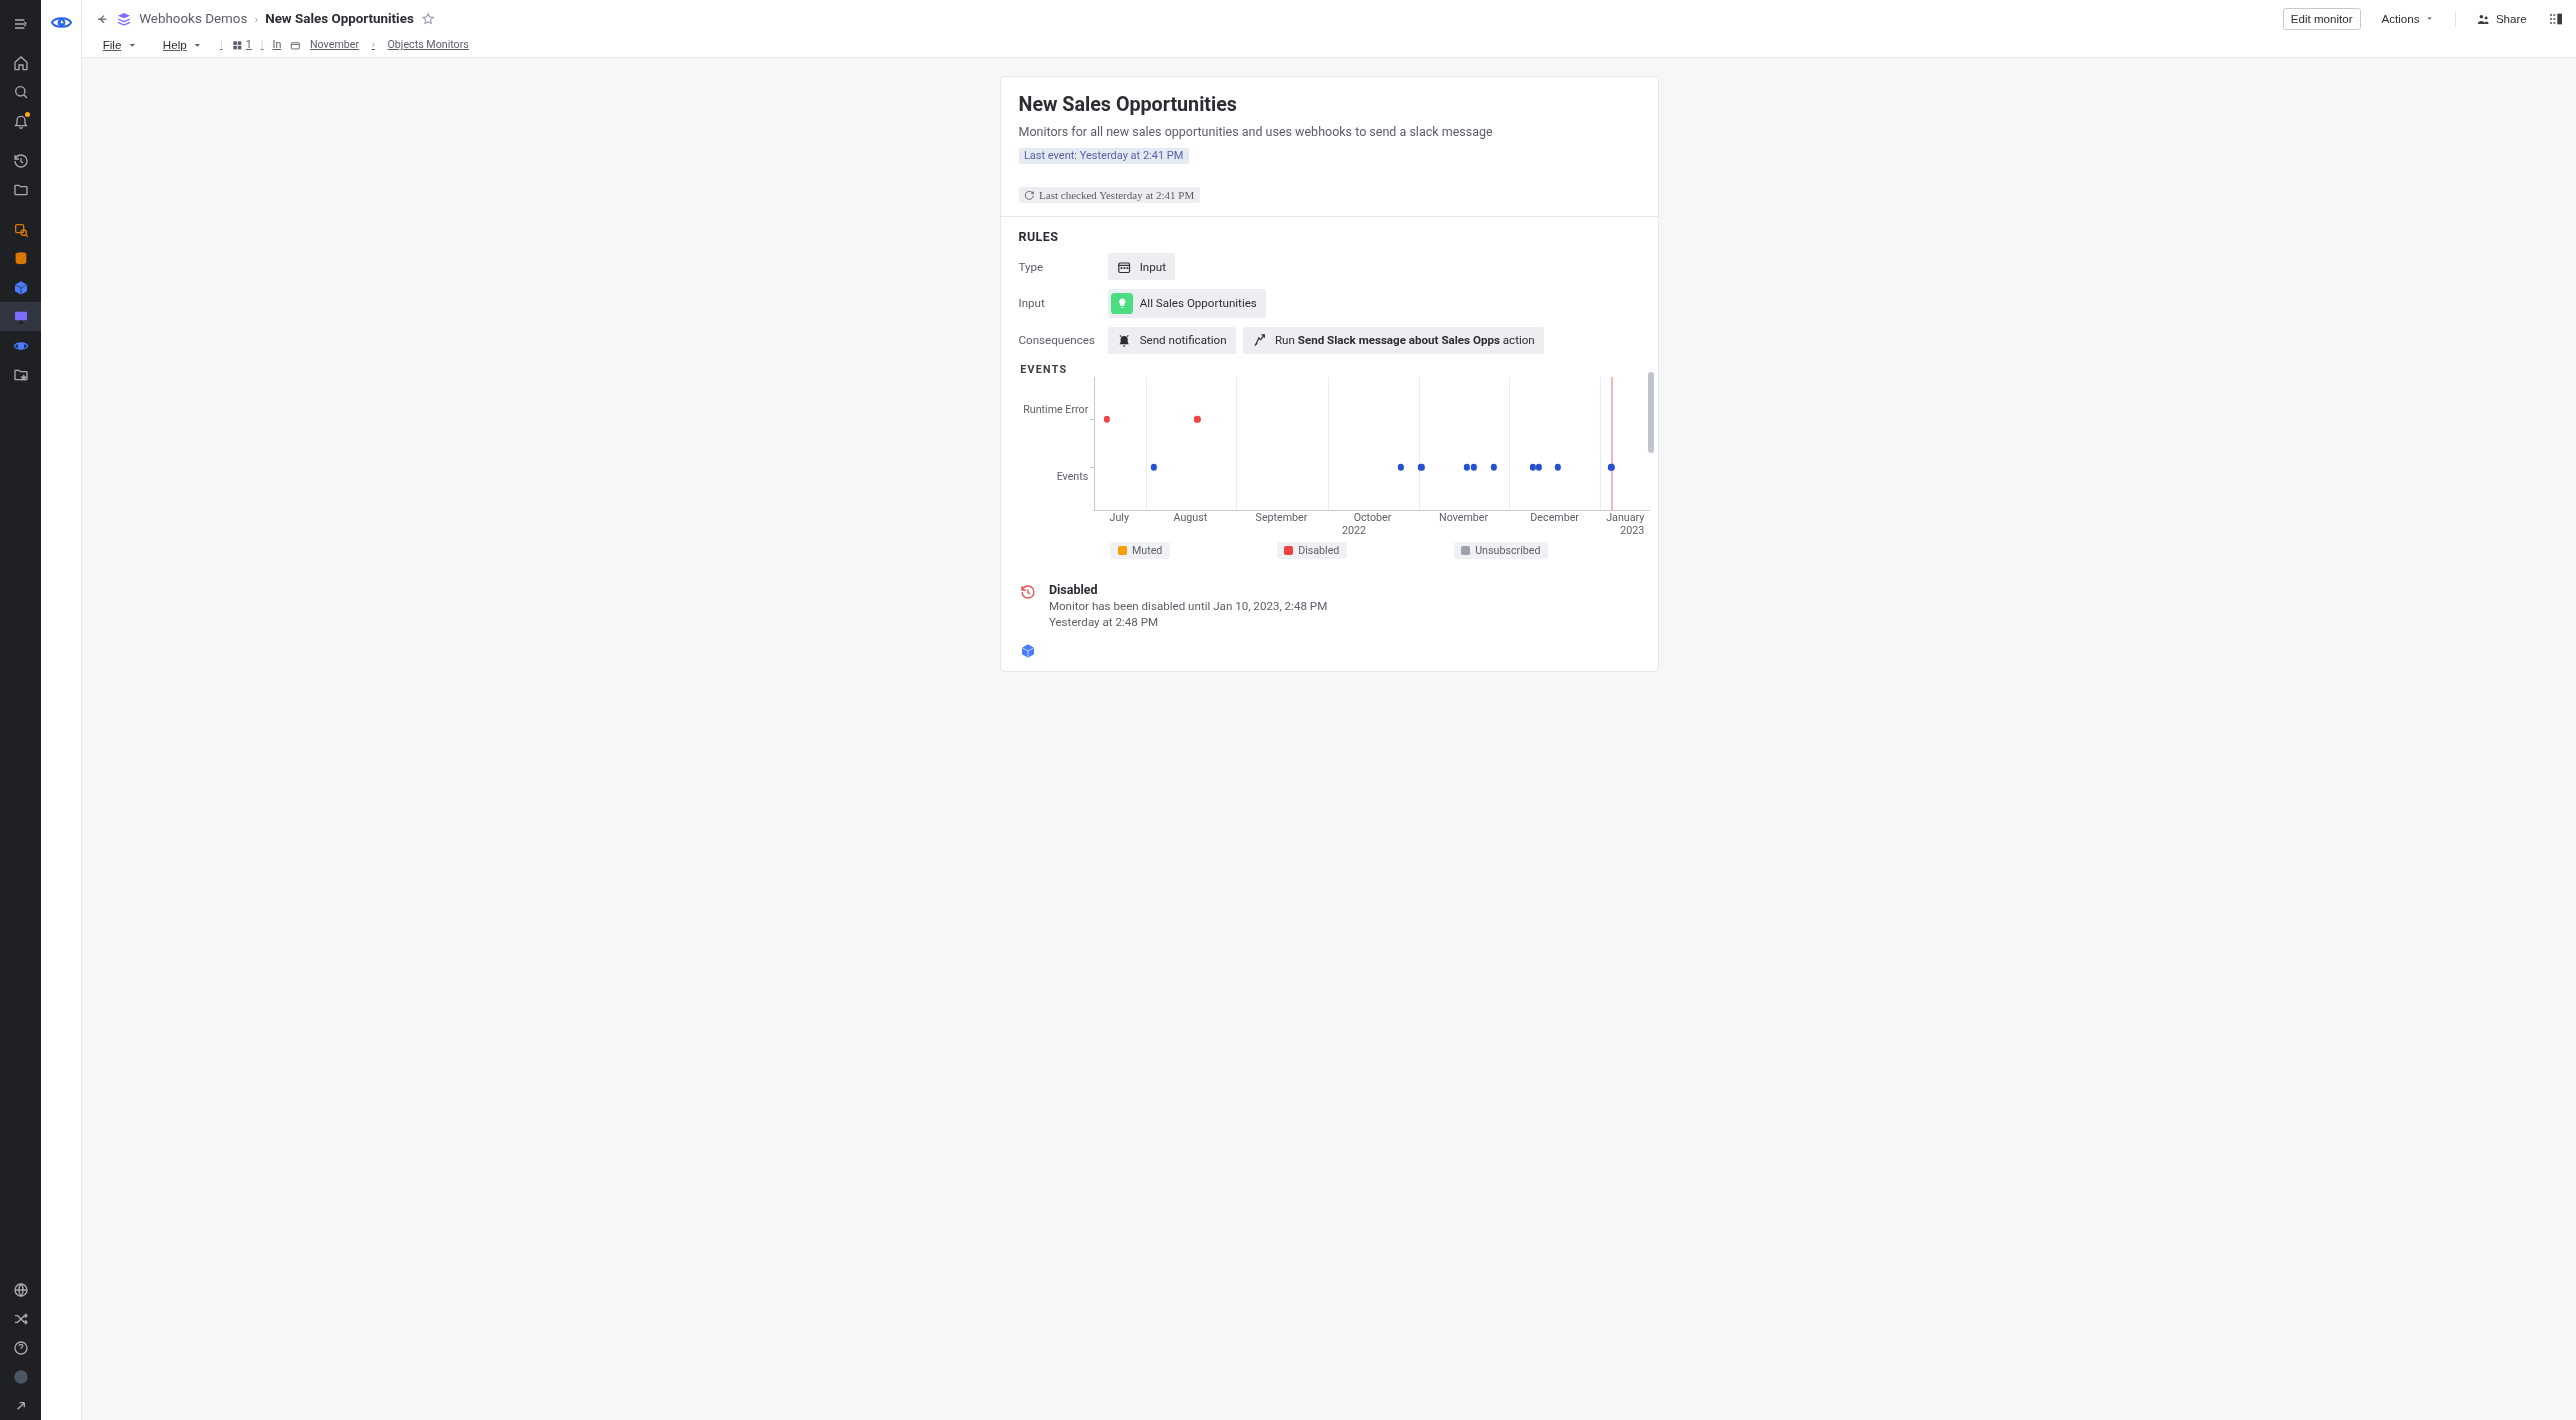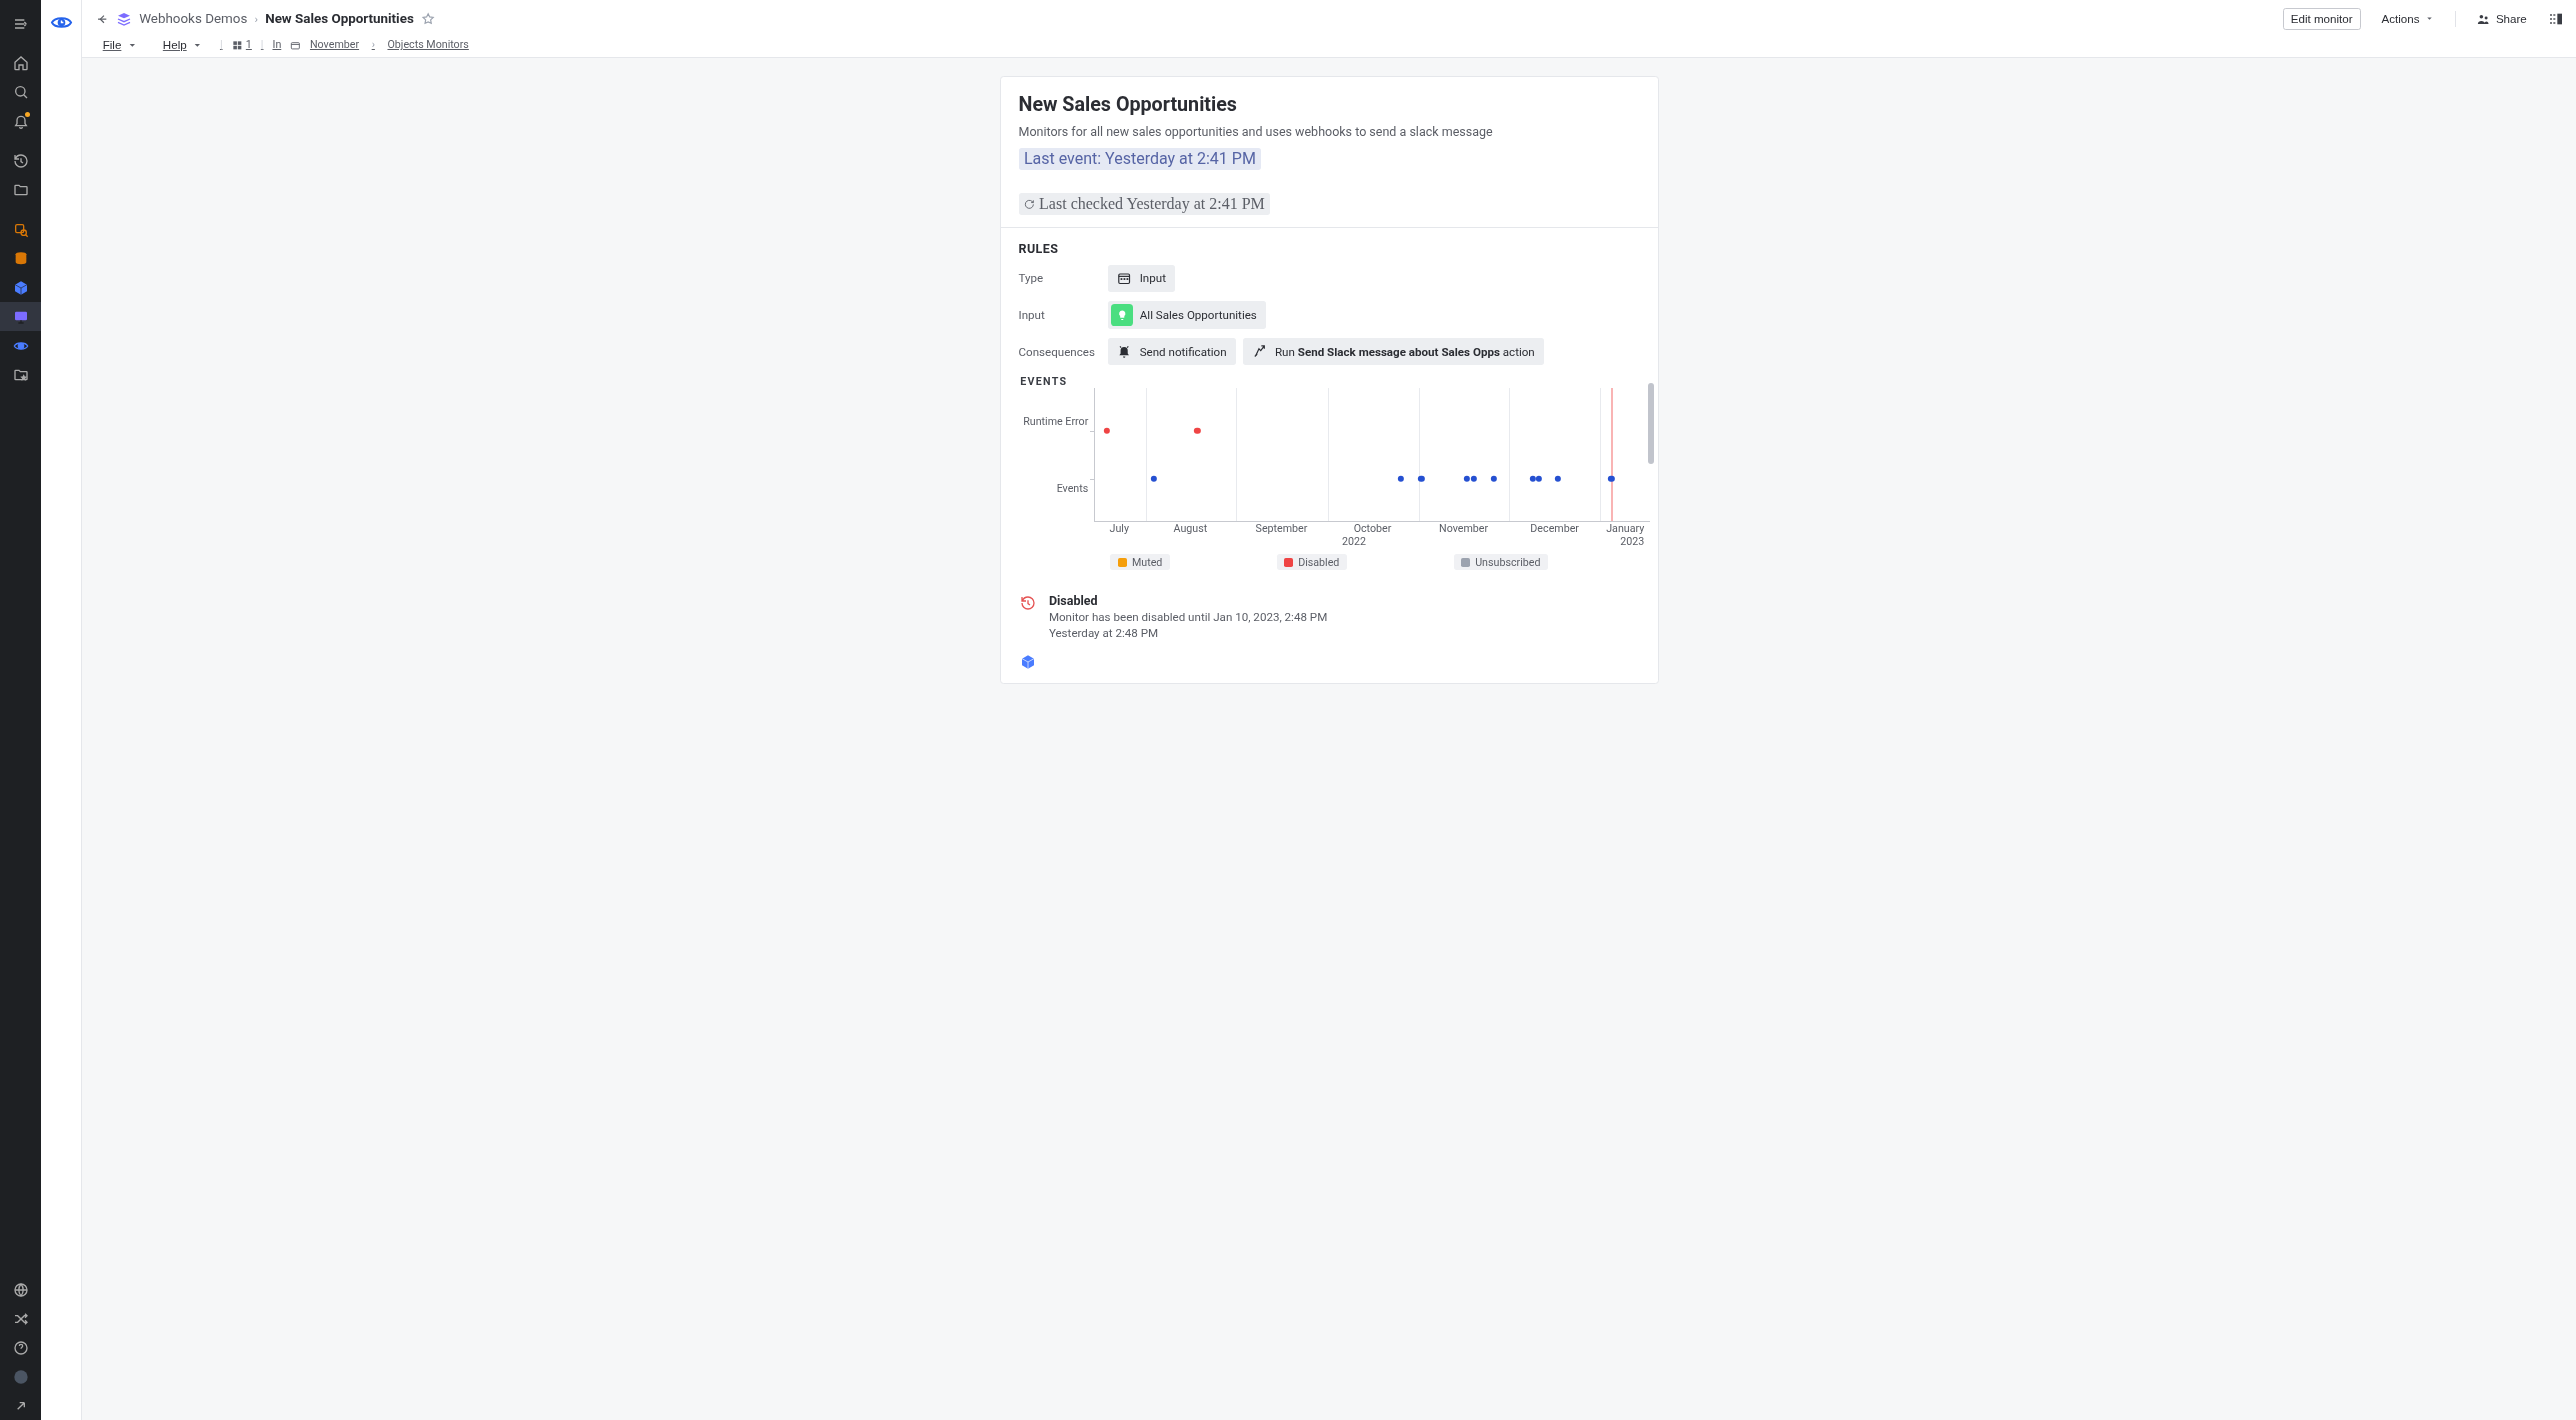--- a/index.html
+++ b/index.html
@@ -40,21 +40,21 @@
   .header-meta .pipe { color: #cfd2d8; }
   .header-meta .chev { color: #9ca3af; margin: 0 3.6px; }
   .header-meta svg { width: 10.7px; height: 10.7px; }
 
   
   .content { flex: 1; background: #f6f7f8; overflow: auto; padding: 18px 0; }
   .card { width: 659px; margin: 0 auto; background: #fff; border: 0.9px solid #e5e7eb; border-radius: 3.6px; padding-bottom: 0; }
   .card .card-header { padding: 16px 18px 12.5px; border-bottom: 0.9px solid #e5e7eb; }
   .card h1 { font-size: 19.7px; font-weight: 700; margin-bottom: 7.2px; }
   .card .desc { color: #5b5e66; font-size: 12.5px; margin-bottom: 9px; }
-  .lozenge { display: inline-block; background: #e5e9f4; color: #5664a5; font-size: 16px; padding: 1.8px 5.4px; border-radius: 2.7px; margin-right: 5.4px; }
+  .lozenge { display: inline-block; background: #e5e9f4; color: #5664a5; font-size: 11px; padding: 1.8px 5.4px; border-radius: 2.7px; margin-right: 5.4px; }
   .lozenge.gray { background: #eceef1; color: #5b5e66; display: inline-flex; align-items: center; gap: 4.5px; }
   .lozenge.gray svg { width: 10.7px; height: 10.7px; }
   .row-loz { margin-top: 23px; font-family: Liberation Serif, serif; }
 
   .rules { padding: 12.5px 18px 0; }
   .rules h3 { font-size: 12.5px; font-weight: 700; letter-spacing: 0.4px; margin-bottom: 9px; }
   .rule-row { display: flex; align-items: center; margin-bottom: 9px; }
   .rule-row .label { width: 89px; color: #5b5e66; font-size: 11.6px; }
   .chip { display: inline-flex; align-items: center; gap: 7.2px; background: #eceef1; border-radius: 2.7px; padding: 3.6px 9px; font-size: 11.6px; margin-right: 7.2px; }
   .chip.big { padding: 5.4px 9px; }

